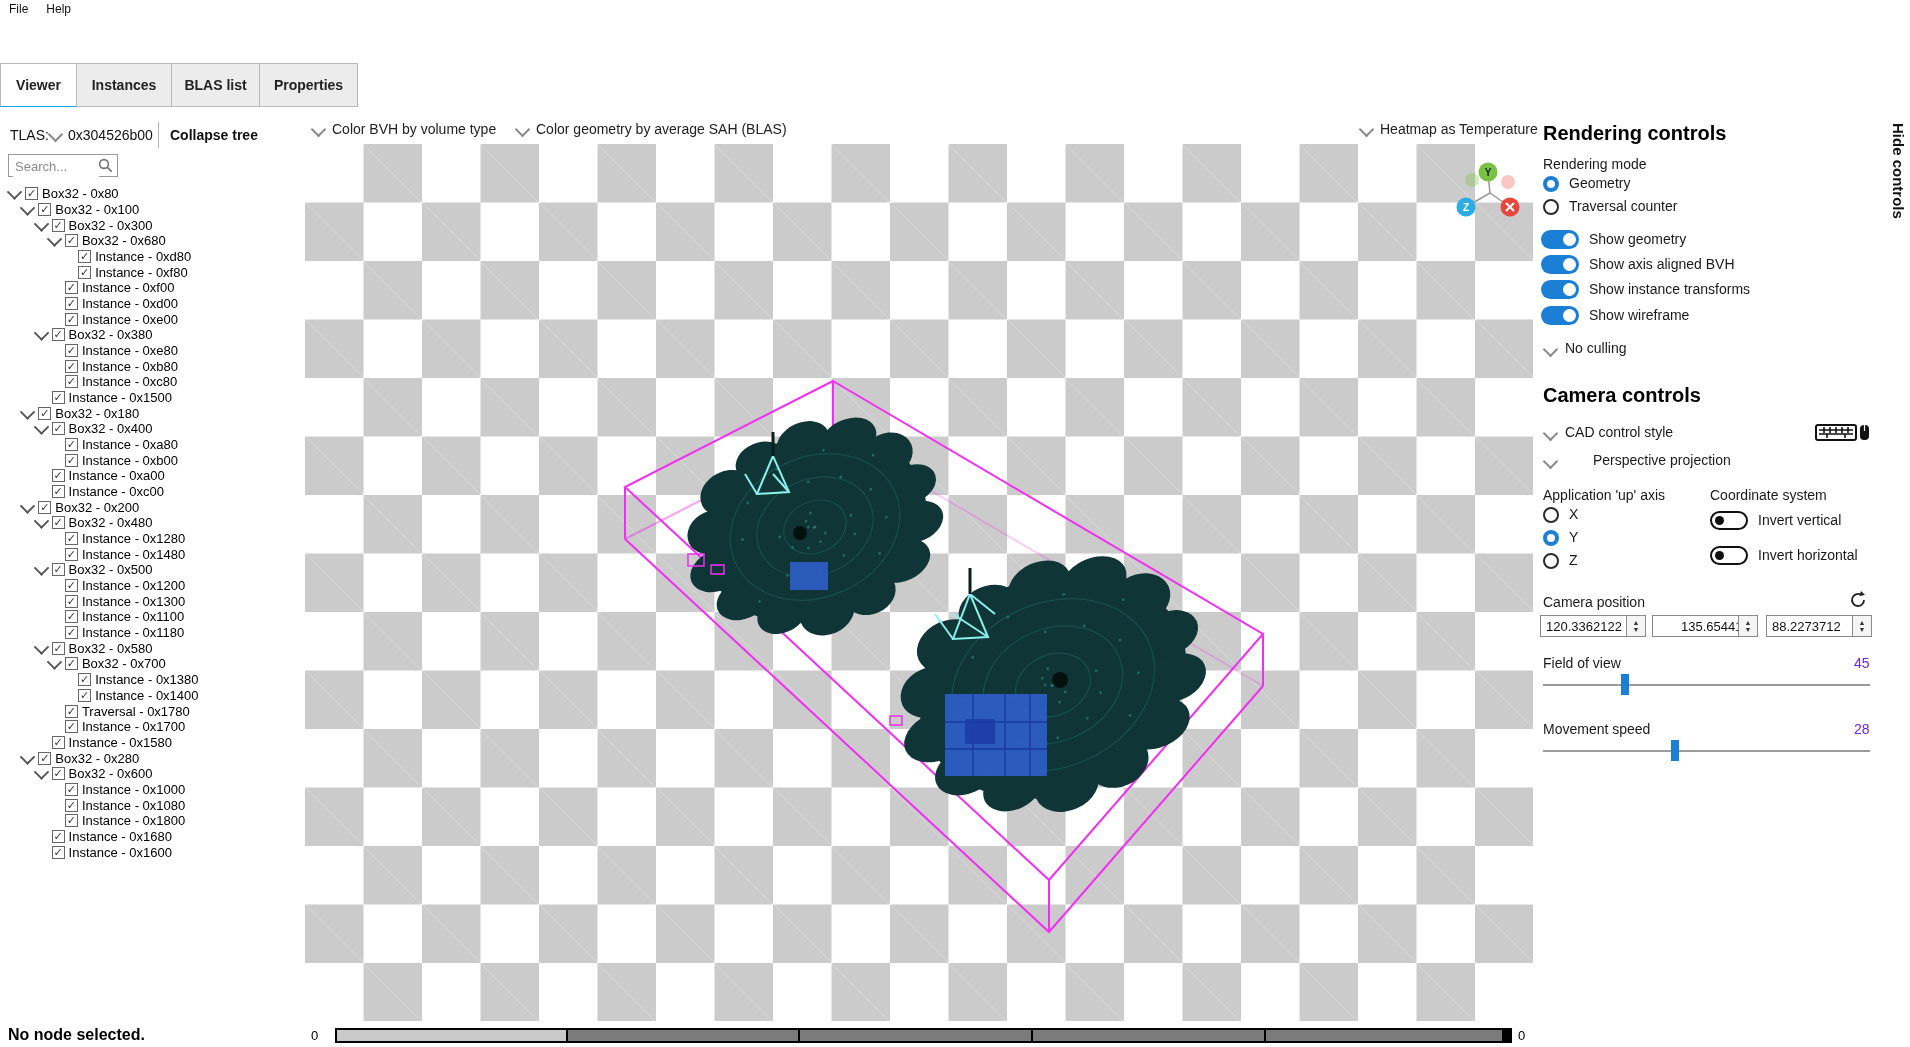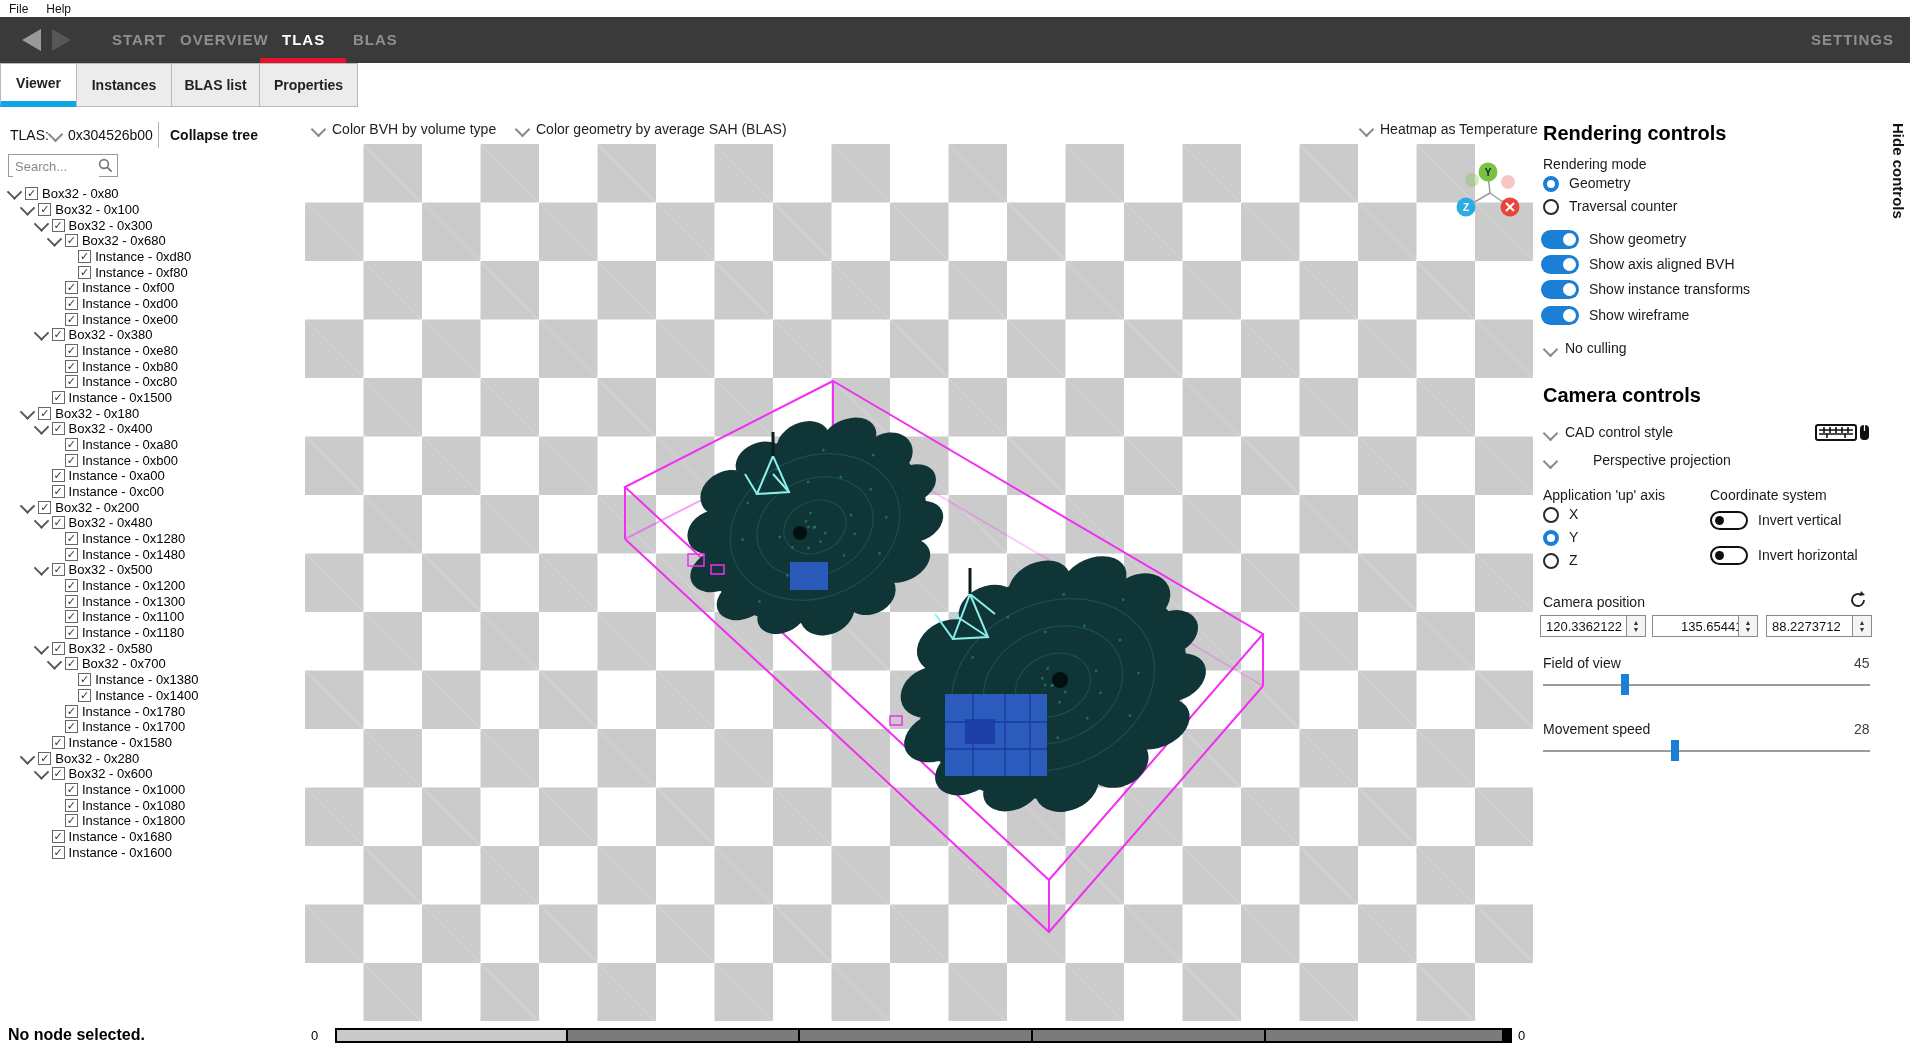--- a/index.html
+++ b/index.html
@@ -18,21 +18,21 @@
   .navitem{position:absolute;top:14px;font-size:15px;font-weight:bold;letter-spacing:1px;color:#8f8f8f;cursor:default;}
   .navitem.active{color:#ffffff;}
   .navline{position:absolute;top:41px;height:5px;background:#e8112d;}
   .settings{position:absolute;right:16px;top:14px;font-size:15px;font-weight:bold;letter-spacing:1px;color:#8f8f8f;}
 
   
   .subtabs{position:absolute;left:0;top:63px;height:44px;display:flex;}
   .subtab{box-sizing:border-box;height:44px;background:#ececec;border:1px solid #b9b9b9;margin-left:-1px;
           display:flex;align-items:center;justify-content:center;font-size:14px;font-weight:bold;color:#222;}
   .subtab:first-child{margin-left:0;}
-  .subtab.active{background:#fff;border-bottom:6px solid #0ea5e9;}
+  .subtab.active{background:#fff;border-bottom:1px solid #0ea5e9;}
 
   
   .tlabel{position:absolute;font-size:14px;color:#111;}
   .chev{display:inline-block;width:9px;height:9px;border-left:2px solid #8a8a8a;border-bottom:2px solid #8a8a8a;transform:rotate(-45deg);}
   .vdiv{position:absolute;width:1px;background:#b5b5b5;}
 
   
   .searchbox{position:absolute;left:8px;top:154px;width:110px;height:23px;border:1px solid #9a9a9a;box-sizing:border-box;background:#fff;}
   .searchbox input{position:absolute;left:4px;top:1px;width:82px;height:19px;border:none;outline:none;font-size:13px;color:#333;
                    font-family:"Liberation Sans","DejaVu Sans",sans-serif;}
@@ -67,52 +67,40 @@
   .toggle.on{background:#1b7fd6;}
   .toggle.on::after{content:"";position:absolute;right:3px;top:3px;width:13px;height:13px;border-radius:50%;background:#fff;}
   .toggle.off{background:#fff;border:2px solid #101010;box-sizing:border-box;}
   .toggle.off::after{content:"";position:absolute;left:3px;top:3px;width:9px;height:9px;border-radius:50%;background:#101010;}
   .spin{position:absolute;width:106px;height:22px;border:1px solid #8a8a8a;box-sizing:border-box;background:#fff;
         font-size:13px;display:flex;align-items:center;padding-left:5px;}
   .spinbtns{position:absolute;right:0;top:0;bottom:0;width:18px;border-left:1px solid #8a8a8a;background:#f4f4f4;
         display:flex;flex-direction:column;align-items:center;justify-content:center;font-size:7px;color:#333;line-height:7px;}
   .slider-track{position:absolute;height:2px;background:#9b9b9b;width:327px;left:1543px;}
   .slider-handle{position:absolute;width:8px;height:21px;background:#1b7fd6;}
-  .p-val{position:absolute;font-size:14px;color:#404040;}
+  .p-val{position:absolute;font-size:14px;color:#6d28d9;}
   .hidectrl{position:absolute;left:1890px;top:123px;writing-mode:vertical-rl;font-size:15px;font-weight:bold;color:#111;}
 
   
   .status{position:absolute;left:8px;top:1026px;font-size:16px;font-weight:bold;color:#000;}
   .tb-zero{position:absolute;top:1028px;font-size:13px;color:#000;}
   #travbar{position:absolute;left:335px;top:1028px;width:1177px;height:15px;border:2px solid #000;box-sizing:border-box;display:flex;background:#000;}
   #travbar .seg{height:100%;}
   #travbar .seg + .seg{border-left:2px solid #000;box-sizing:border-box;}
 </style>
 </head>
 <body>
 
 <div id="app">
 
   <div class="menubar">
     <span>File</span>
     <span>Help</span>
   </div>
 
-  <div class="navbar">
-    <div class="nav-arrow nav-back"></div>
-    <div class="nav-arrow nav-fwd"></div>
-    <div id="navitems">
-        <div class="navitem" style="left: 112px;">START</div>
-        <div class="navitem" style="left: 180px;">OVERVIEW</div>
-        <div class="navitem active" style="left: 282px;">TLAS</div>
-        <div class="navline" style="left: 260px; width: 86px;"></div>
-        <div class="navitem" style="left: 353px;">BLAS</div>
-      </div>
-    <div class="settings">SETTINGS</div>
-  </div>
 
   <div class="subtabs" id="subtabs">
       <div class="subtab active" style="width: 77px;">Viewer</div>
       <div class="subtab" style="width: 96px;">Instances</div>
       <div class="subtab" style="width: 89px;">BLAS list</div>
       <div class="subtab" style="width: 99px; text-align: right;">Properties</div>
     </div>
 
   <span class="tlabel" style="left:10px;top:127px;">TLAS:</span>
   <span class="chev" style="position:absolute;left:50px;top:129px;"></span>
@@ -290,21 +278,21 @@
         <span>Instance - 0x1380</span>
       </div>
       <div class="trow" style="padding-left: 62.2px;">
         <span class="tchev hid"></span>
         <span class="cb">✓</span>
         <span>Instance - 0x1400</span>
       </div>
       <div class="trow" style="padding-left: 48.9px;">
         <span class="tchev hid"></span>
         <span class="cb">✓</span>
-        <span>Instance - 0x1780</span>
+        <span>Traversal - 0x1780</span>
       </div>
       <div class="trow" style="padding-left: 48.9px;">
         <span class="tchev hid"></span>
         <span class="cb">✓</span>
         <span>Instance - 0x1700</span>
       </div>
       <div class="trow" style="padding-left: 35.6px;">
         <span class="tchev hid"></span>
         <span class="cb">✓</span>
         <span>Instance - 0x1580</span>

